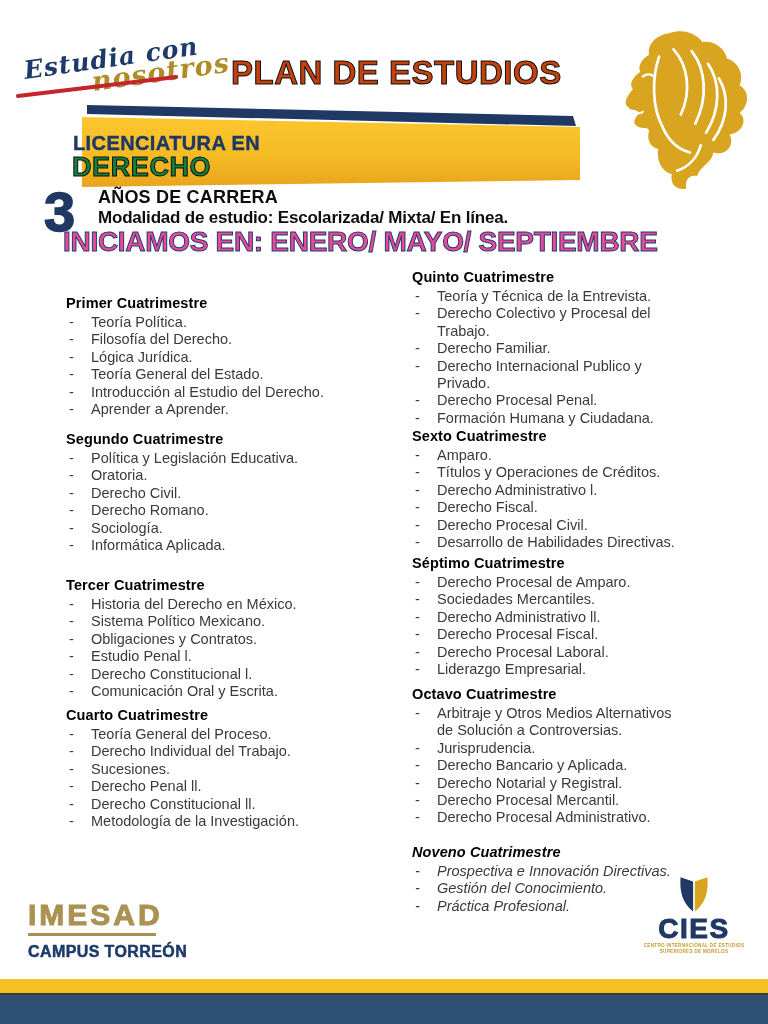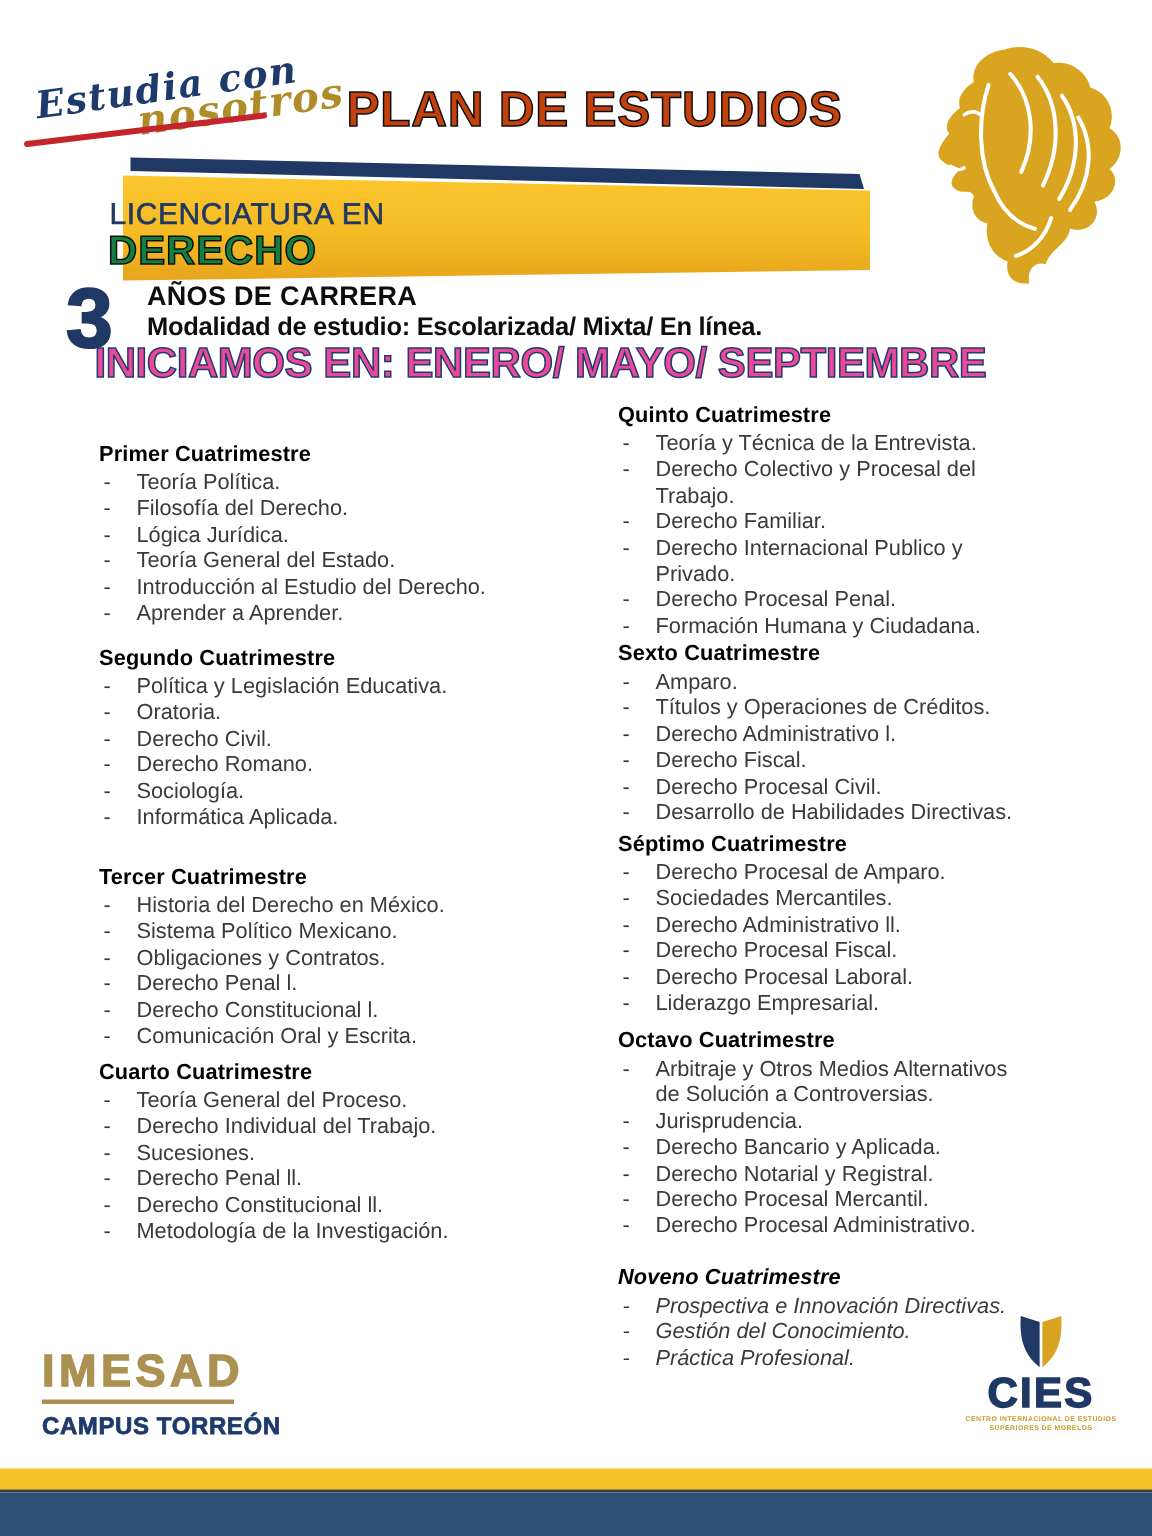--- a/index.html
+++ b/index.html
@@ -14,21 +14,21 @@
   #script1 { left:24px; top:56px; font-size:25px; color:#1e3a6b; transform:rotate(-8deg); letter-spacing:1px;}
   #script2 { left:92px; top:66px; font-size:27px; color:#b08c28; transform:rotate(-8deg); letter-spacing:1px;}
   #script-underline { position:absolute; left:16px; top:74px; width:166px; height:24px; }
   #main-title {
     position:absolute; left:231px; top:54px; font-size:33px; font-weight:bold;
     color:#c2410c; letter-spacing:0.5px; -webkit-text-stroke:1px #0d0d0d; white-space:nowrap;
   }
   #lion { position:absolute; left:598px; top:24px; width:162px; height:172px; }
   
   #banner-svg { position:absolute; left:0; top:0; width:768px; height:220px; }
-  #banner-line1 { position:absolute; left:73px; top:132px; font-size:20px; font-weight:normal; color:#1f3864; letter-spacing:0.4px; -webkit-text-stroke:0.4px #1f3864;}
+  #banner-line1 { position:absolute; left:73px; top:132px; font-size:20px; font-weight:bold; color:#1f3864; letter-spacing:0.4px; -webkit-text-stroke:0.4px #1f3864;}
   #banner-line2 { position:absolute; left:72px; top:152px; font-size:27px; font-weight:bold; color:#15803d; letter-spacing:0.6px; -webkit-text-stroke:1px #0e0e0e;}
   
   #years-number { position:absolute; left:44px; top:184px; font-size:56px; line-height:1; font-weight:bold; color:#1f3864; -webkit-text-stroke:1.5px #1f3864;}
   #years-label { position:absolute; left:98px; top:187px; font-size:18px; font-weight:bold; color:#0d0d0d; letter-spacing:0.2px;}
   #modality { position:absolute; left:98px; top:208px; font-size:17px; font-weight:bold; color:#0d0d0d; letter-spacing:-0.2px;}
   #start-line { position:absolute; left:63px; top:226px; font-size:28px; font-weight:bold; color:#ec4899; letter-spacing:-0.3px; -webkit-text-stroke:1px #1e3c6e; white-space:nowrap;}
   
   .col { position:absolute; top:0; height:1024px; }
   #col-left { left:66px; width:332px;margin-top:20px; }
   #col-right { left:412px; width:330px; }
@@ -124,21 +124,21 @@
           <li>Sociología.</li>
           <li>Informática Aplicada.</li>
         </ul>
       </div>
       <div class="course-section" style="top: 557px;">
         <h3>Tercer Cuatrimestre</h3>
         <ul>
           <li>Historia del Derecho en México.</li>
           <li>Sistema Político Mexicano.</li>
           <li>Obligaciones y Contratos.</li>
-          <li>Derecho Penal l.</li>
+          <li>Estudio Penal l.</li>
           <li>Derecho Constitucional l.</li>
           <li>Comunicación Oral y Escrita.</li>
         </ul>
       </div>
       <div class="course-section" style="top: 687px;">
         <h3>Cuarto Cuatrimestre</h3>
         <ul>
           <li>Teoría General del Proceso.</li>
           <li>Derecho Individual del Trabajo.</li>
           <li>Sucesiones.</li>

